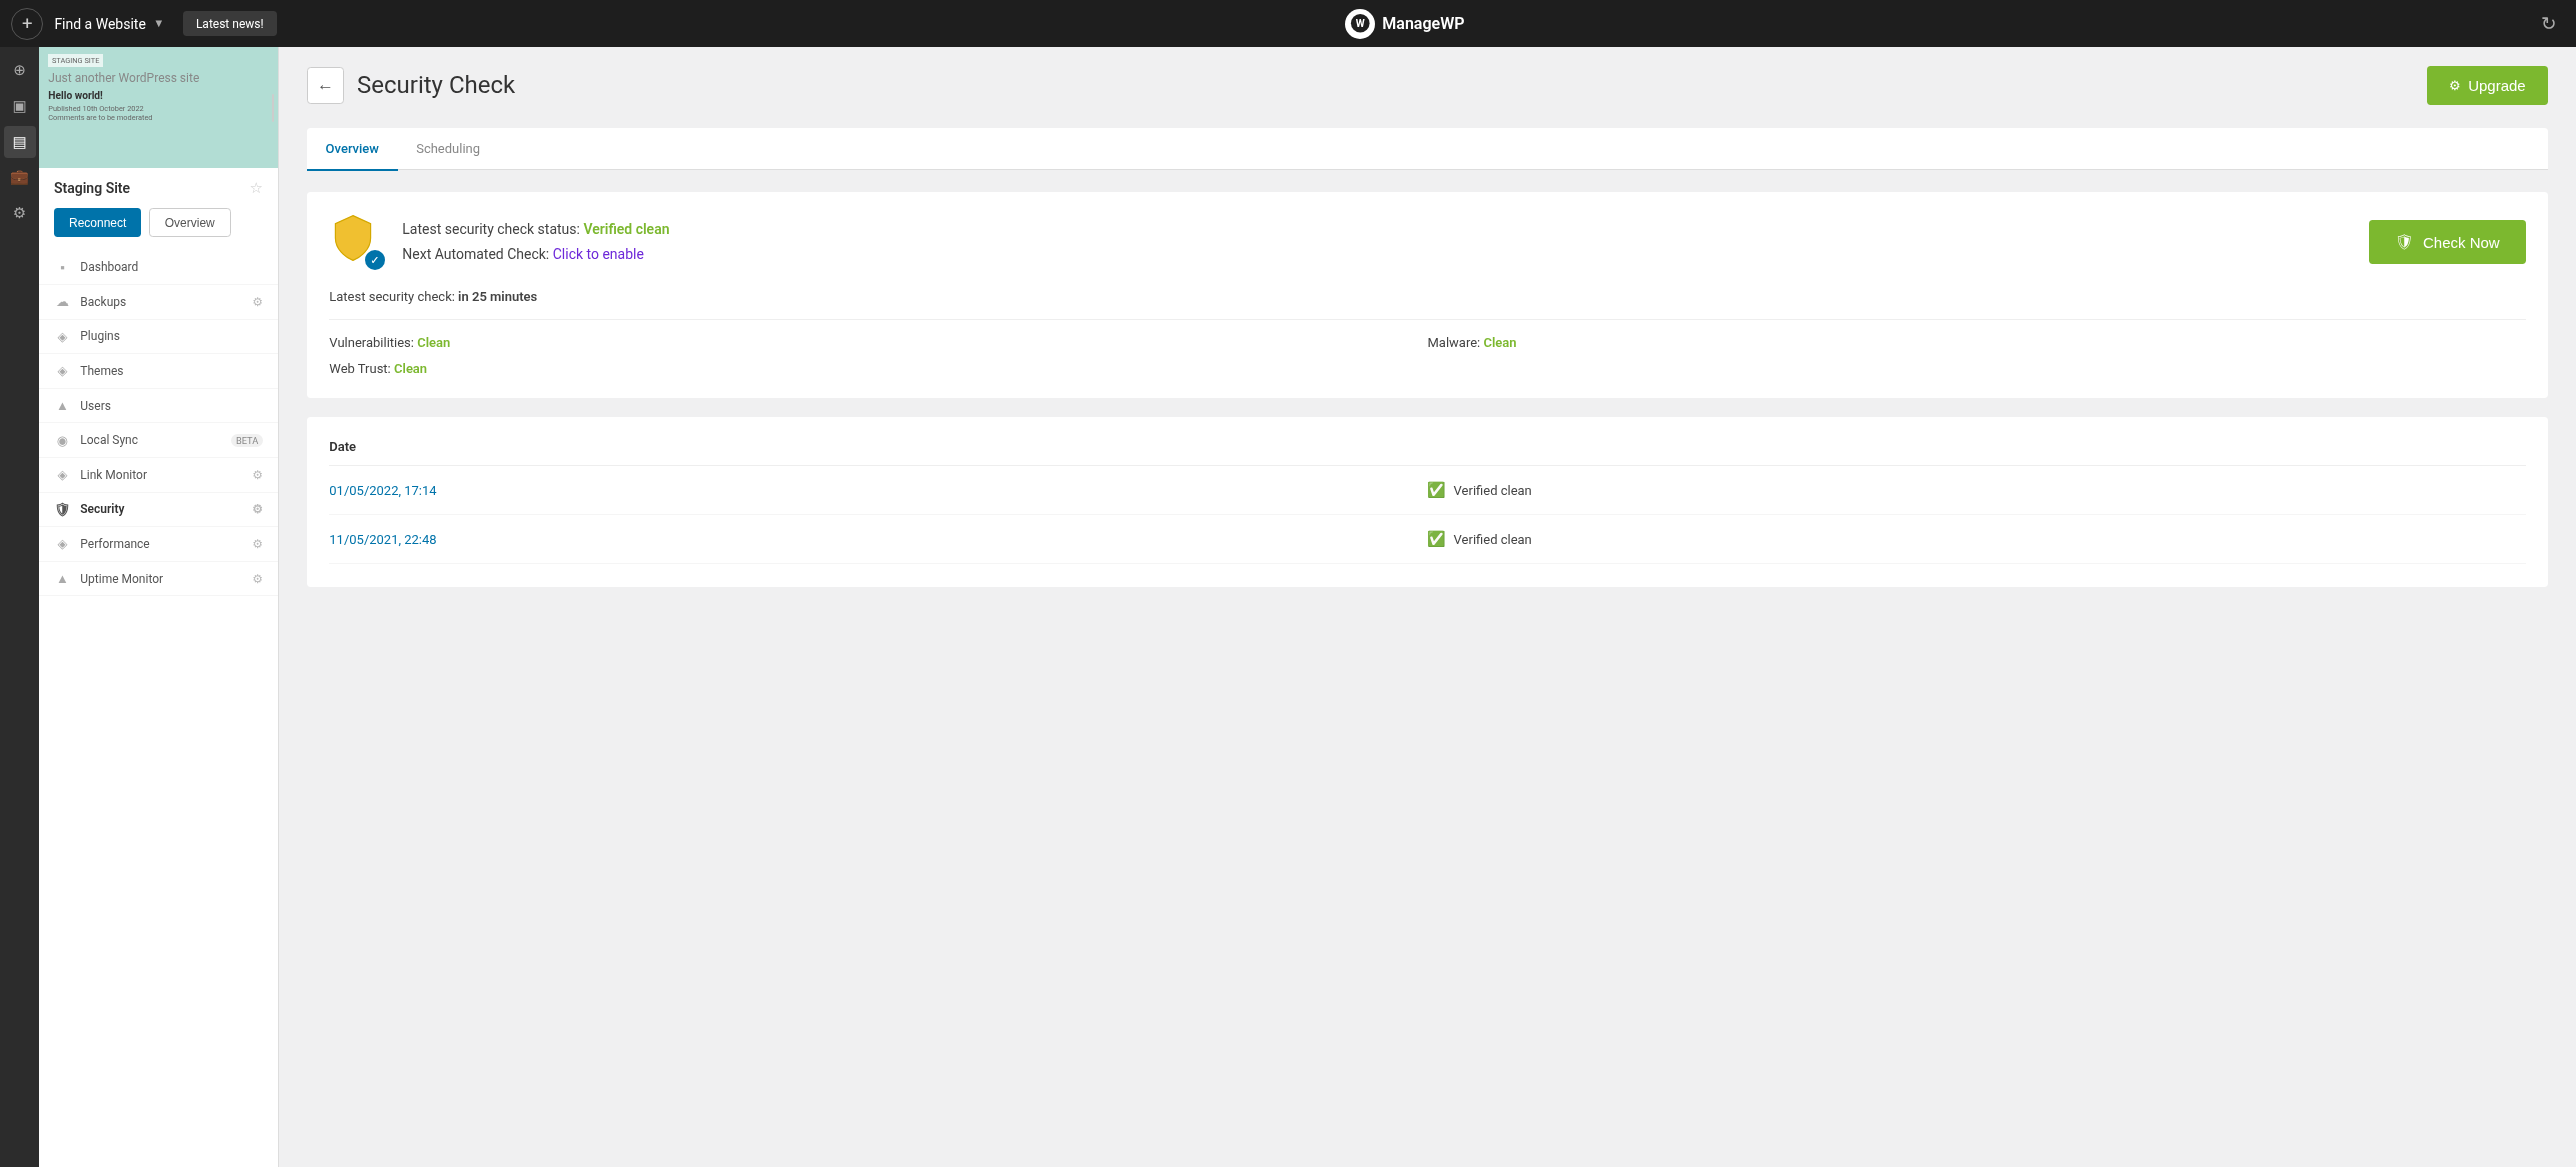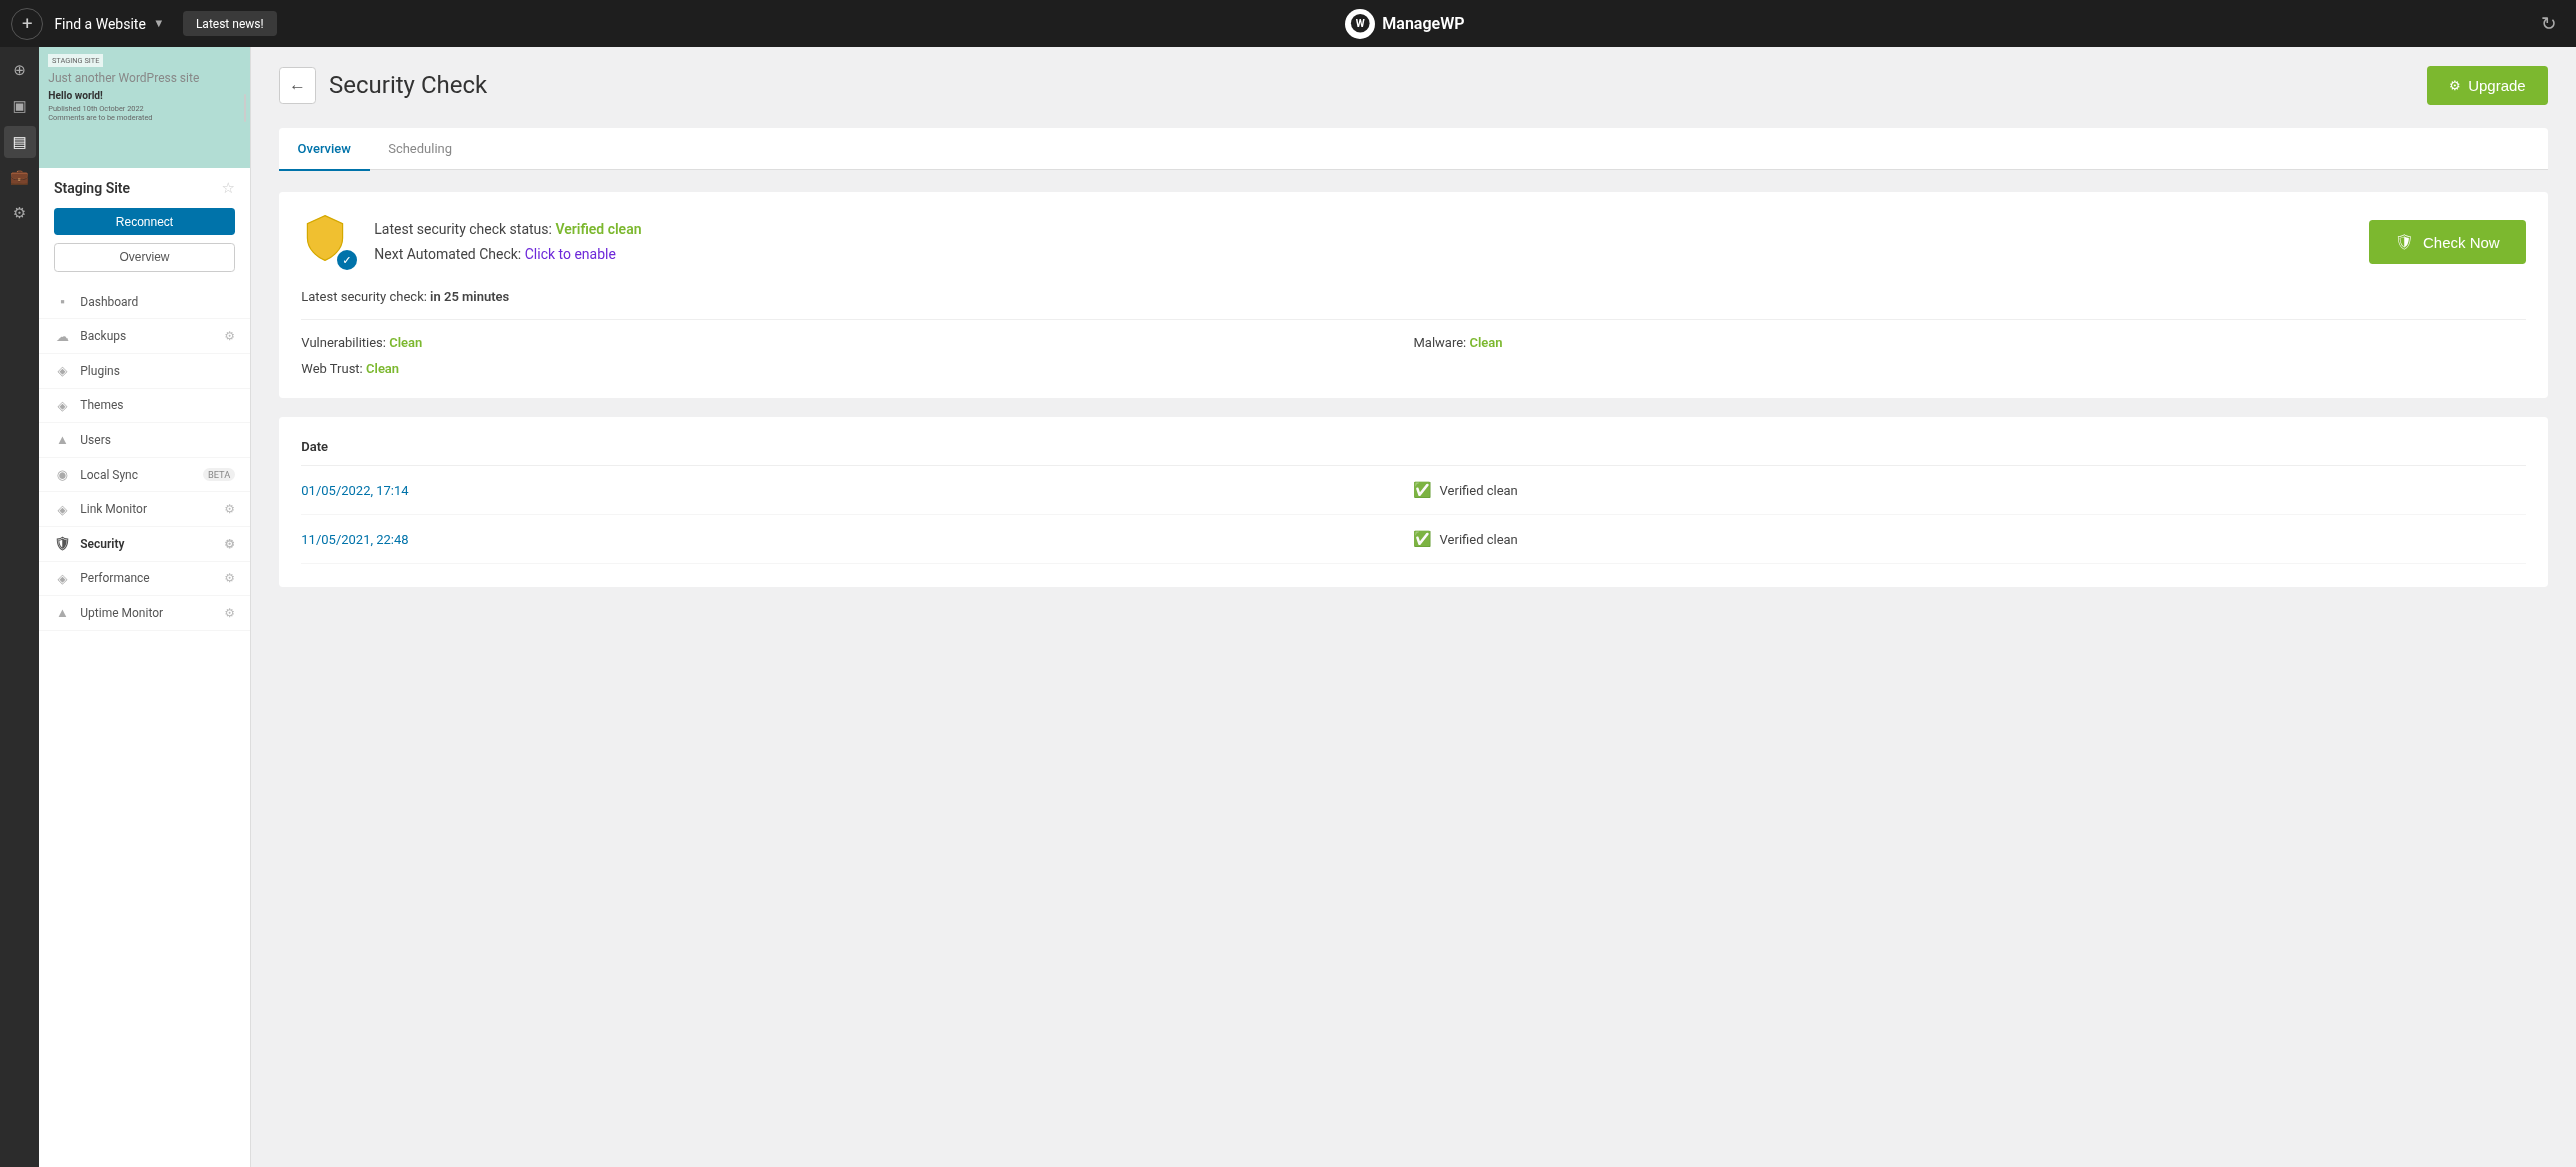--- a/index.html
+++ b/index.html
@@ -47,21 +47,21 @@
     }
     .icon-bar-item {
       width: 32px; height: 32px; display: flex; align-items: center;
       justify-content: center; color: #aaa; font-size: 15px; cursor: pointer;
       border-radius: 3.7px;
     }
     .icon-bar-item.active { background: #444; color: #fff; }
 
     
     .sidebar {
-      width: 212px; background: #fff; border-right: 0.9px solid #ddd;
+      width: 240px; background: #fff; border-right: 0.9px solid #ddd;
       display: flex; flex-direction: column; overflow-y: auto; flex-shrink: 0;
     }
     .sidebar-preview {
       width: 100%; height: 121px; background: #b2ddd4; position: relative;
       overflow: hidden; flex-shrink: 0;
     }
     .sidebar-preview-content {
       padding: 7.4px 9.3px; font-size: 8.4px; color: #333;
     }
     .sidebar-preview-label {
@@ -76,21 +76,21 @@
     }
 
     .sidebar-site-header {
       display: flex; align-items: center; justify-content: space-between;
       padding: 11.2px 15px 11.2px 15px;
     }
     .sidebar-site-name { font-size: 14px; font-weight: 600; color: #333; }
     .sidebar-star { color: #ccc; font-size: 15px; cursor: pointer; }
 
     .sidebar-actions {
-      display: flex; gap: 7.4px; padding: 0 15px 13px 15px; flex-direction: column;
+      display: flex; gap: 7.4px; padding: 0 15px 13px 15px;
     }
     .btn-reconnect {
       background: #0073aa; color: #fff; border: none; border-radius: 3.7px;
       padding: 6.5px 15px; font-size: 12px; cursor: pointer; font-weight: 500;
     }
     .btn-settings {
       background: #fff; color: #555; border: 0.9px solid #ccc; border-radius: 3.7px;
       padding: 6.5px 15px; font-size: 12px; cursor: pointer;
     }
 

